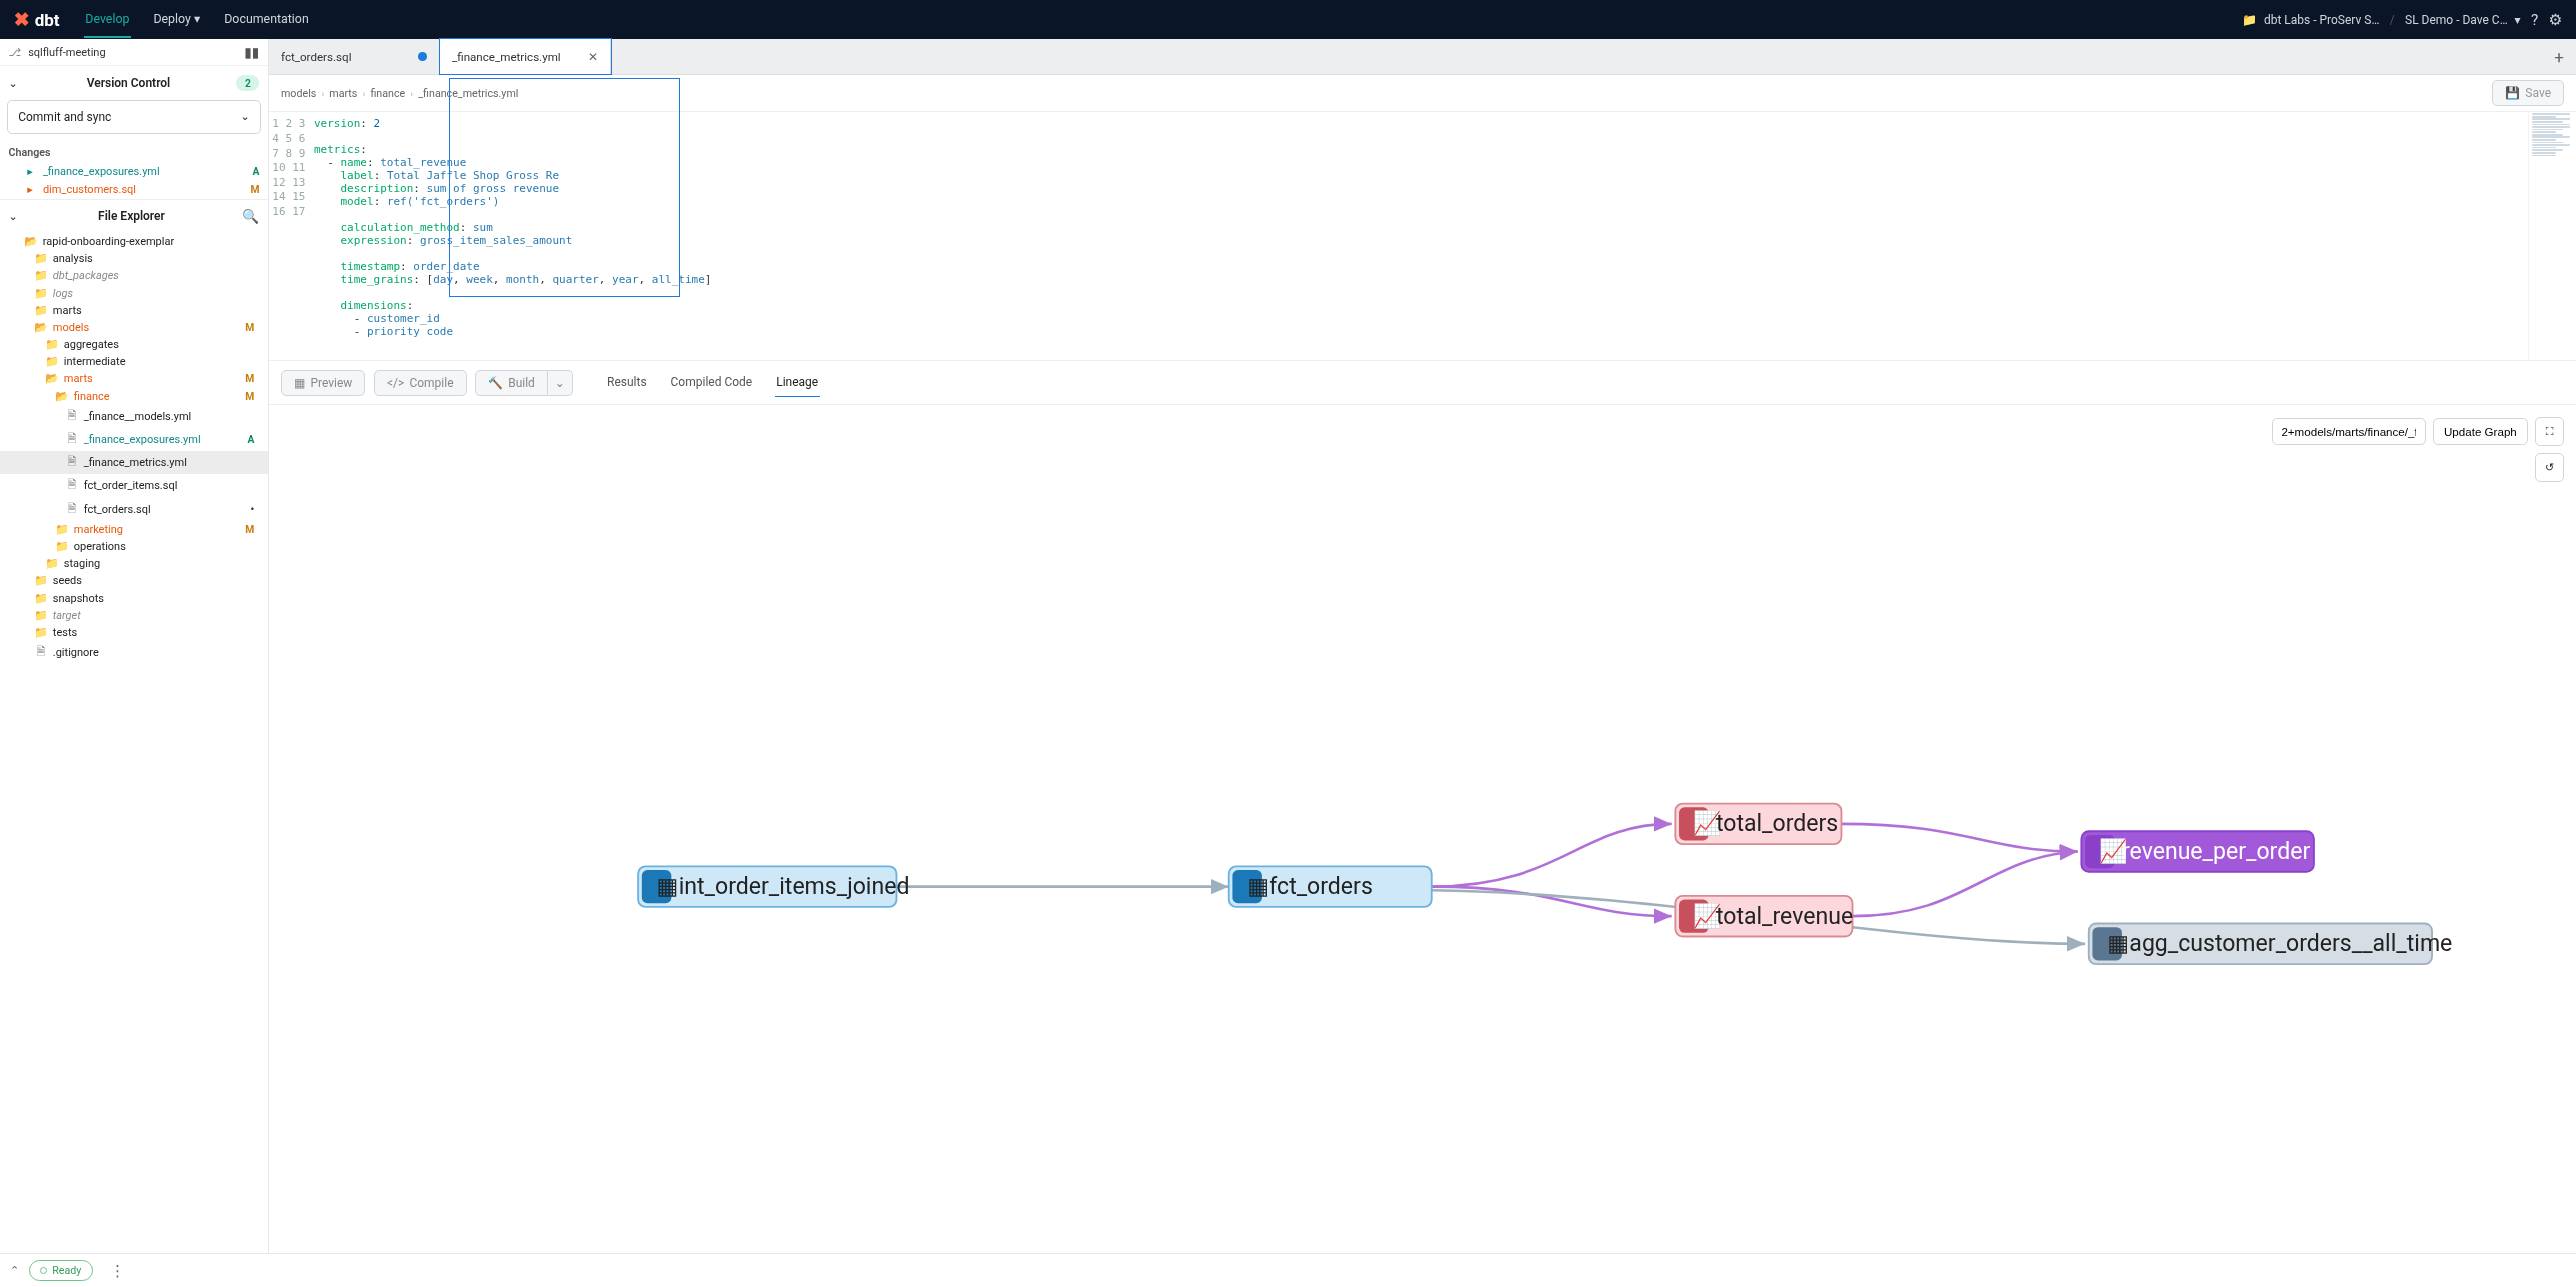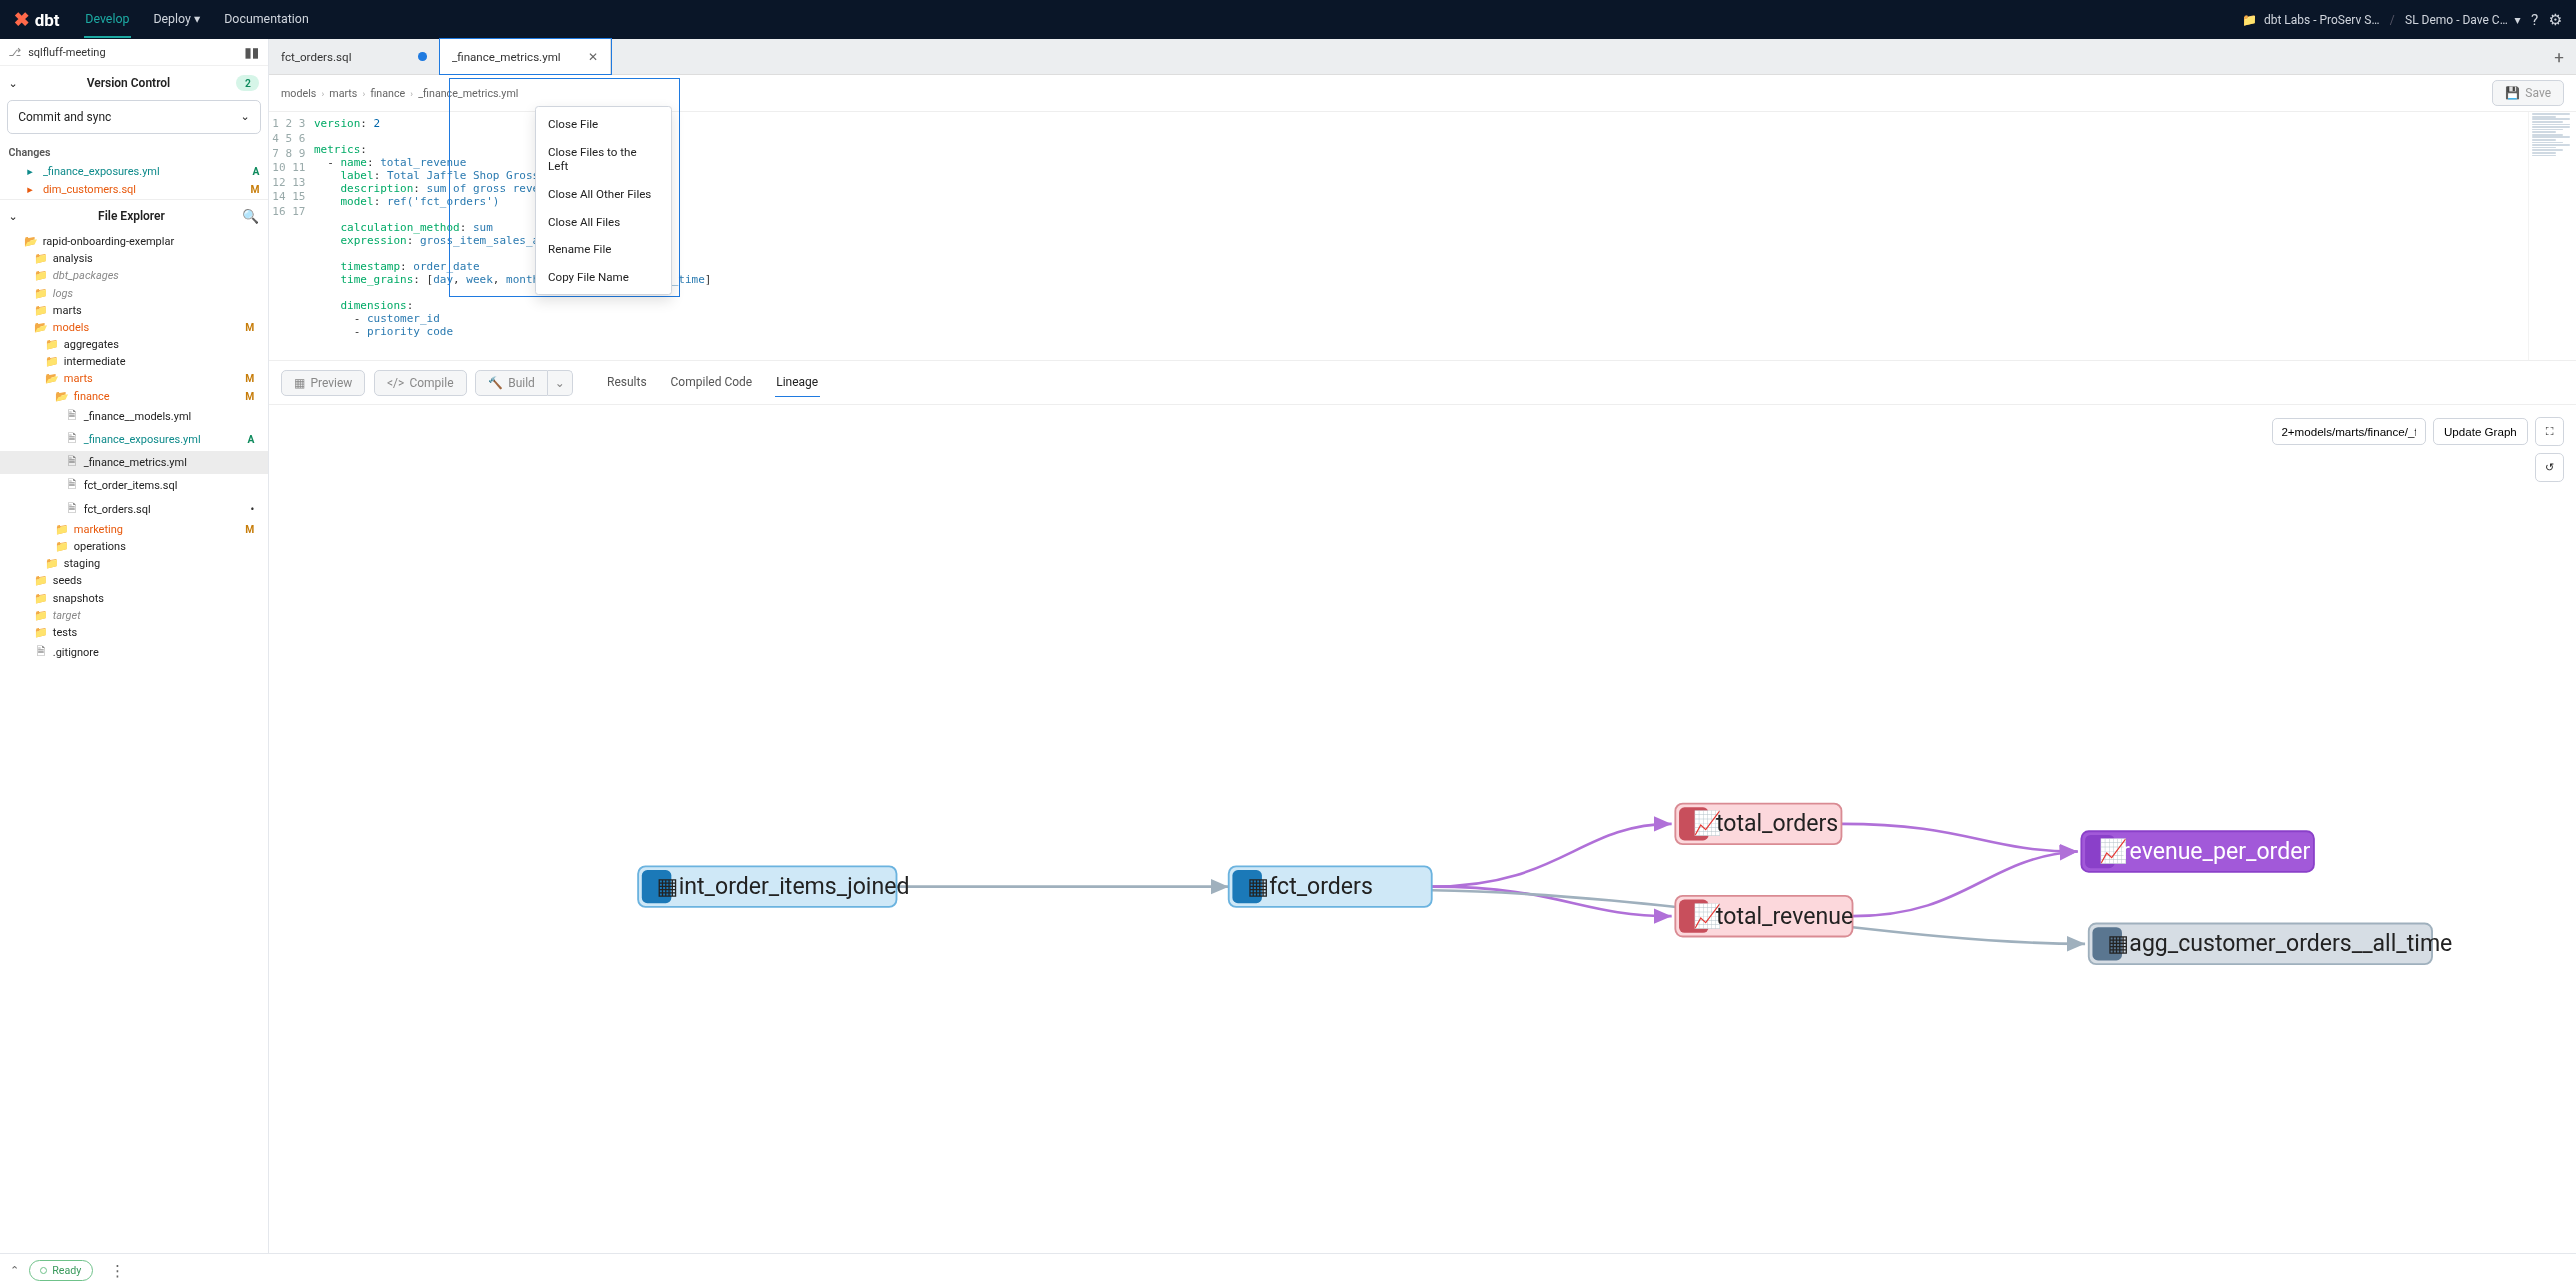--- a/index.html
+++ b/index.html
@@ -484,28 +484,20 @@
           <rect class="node-rect node-steel" x="986" y="192" width="186" height="22"></rect>
           <rect class="node-icon-box steel" x="988" y="194" width="16" height="18" rx="3"></rect>
           <text x="996" y="207" class="node-text" fill="#fff" font-size="10">▦</text>
           <text x="1008" y="207" class="node-text">agg_customer_orders__all_time</text>
         </g>
       </svg>
     </div>
   </div>
 
   <div class="ctx-outline"></div>
-  <div class="ctx-menu" id="ctx-menu">
-      <div class="ctx-item">Close File</div>
-      <div class="ctx-item">Close Files to the Left</div>
-      <div class="ctx-item">Close All Other Files</div>
-      <div class="ctx-item">Close All Files</div>
-      <div class="ctx-item">Rename File</div>
-      <div class="ctx-item">Copy File Name</div>
-    </div>
 
   <div class="cmdbar">
     <div class="cmd-chev">⌃</div>
     <div class="ready-pill">
       <span class="ready-dot"></span>
       <span>Ready</span>
     </div>
     <div class="kebab">⋮</div>
   </div>
 </div>

